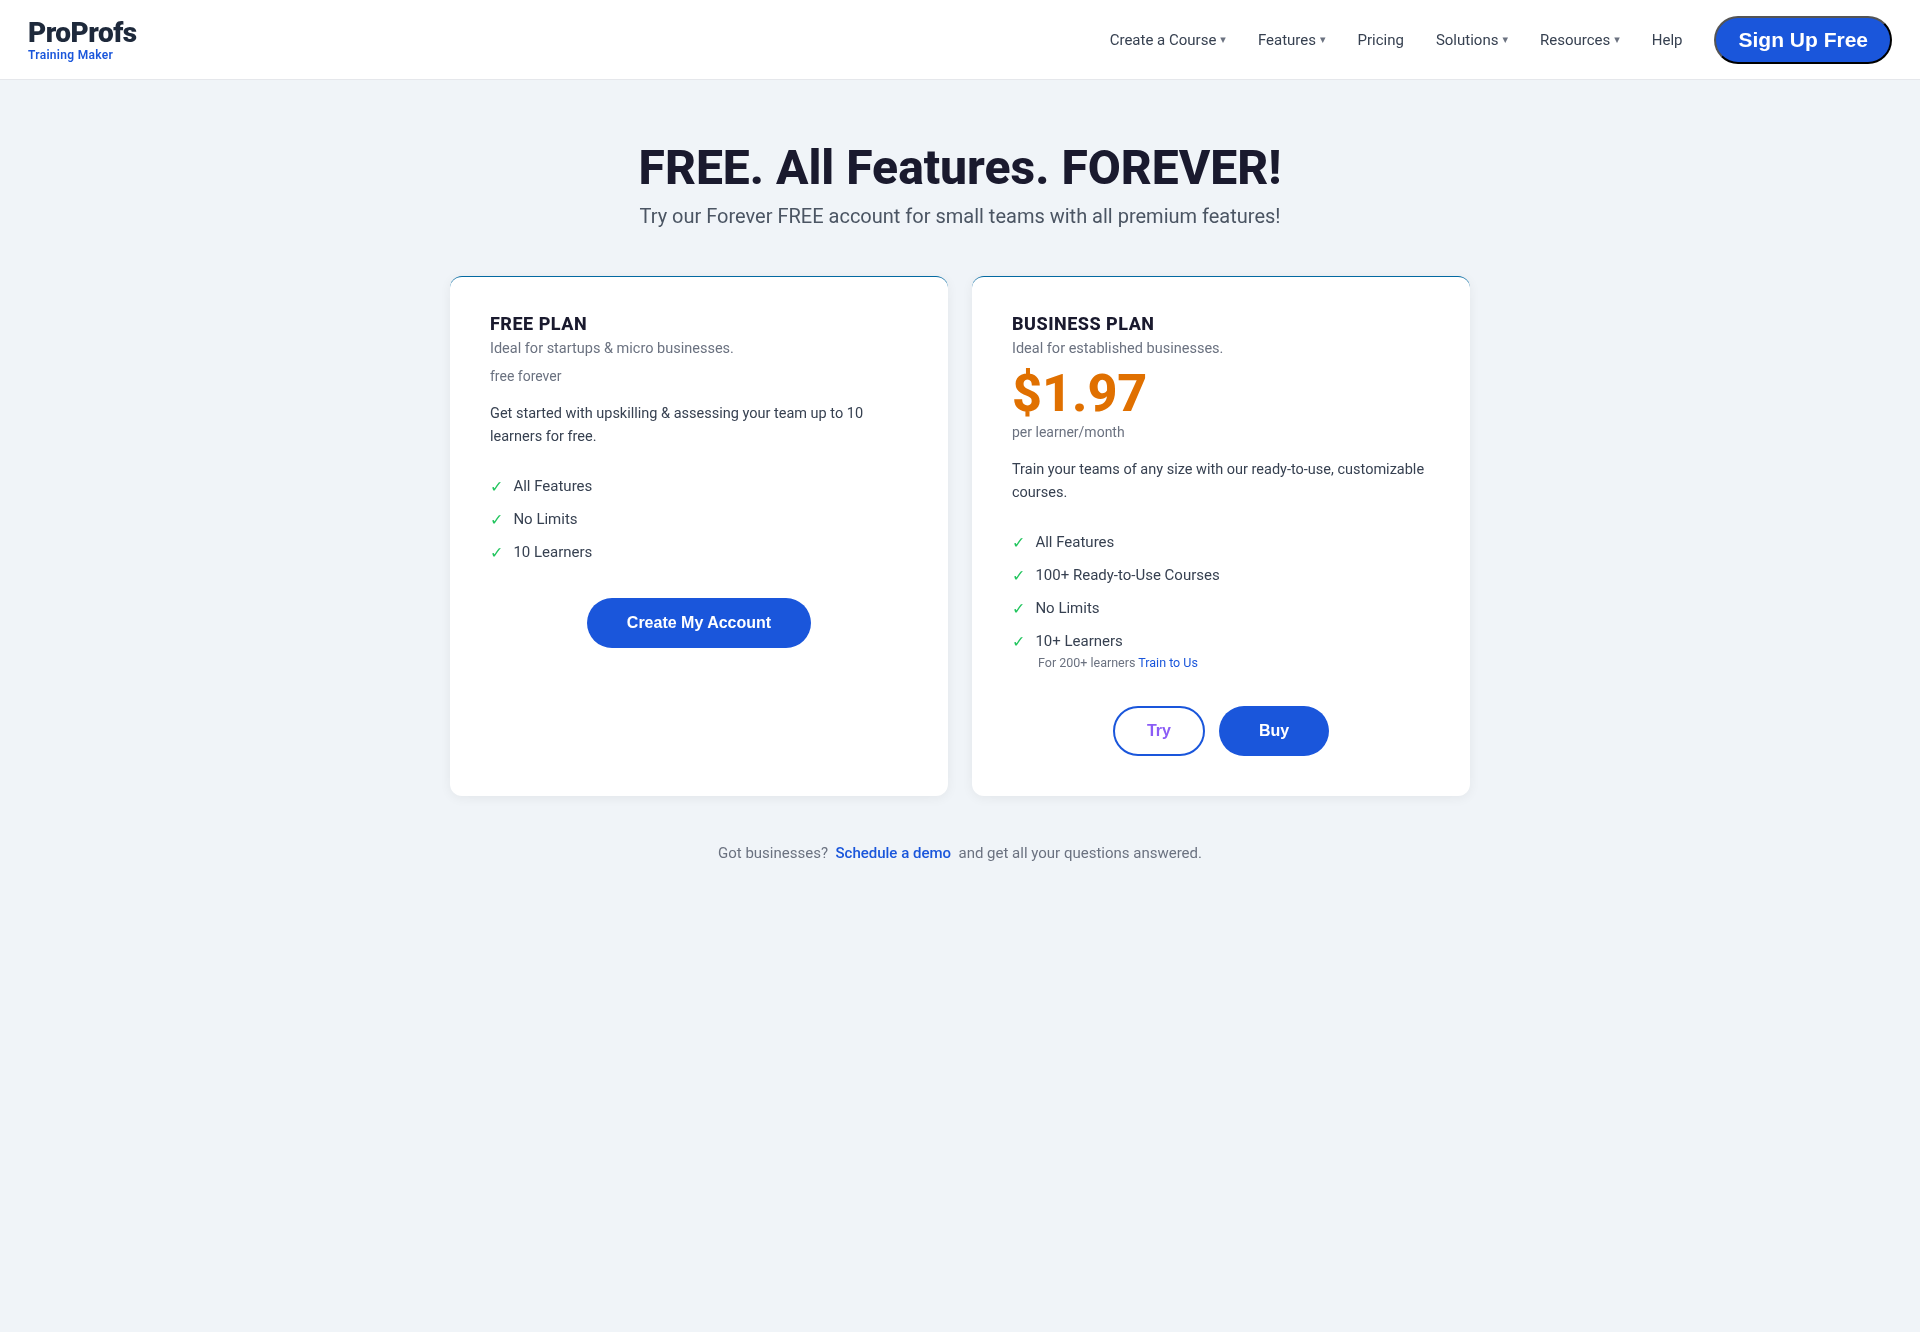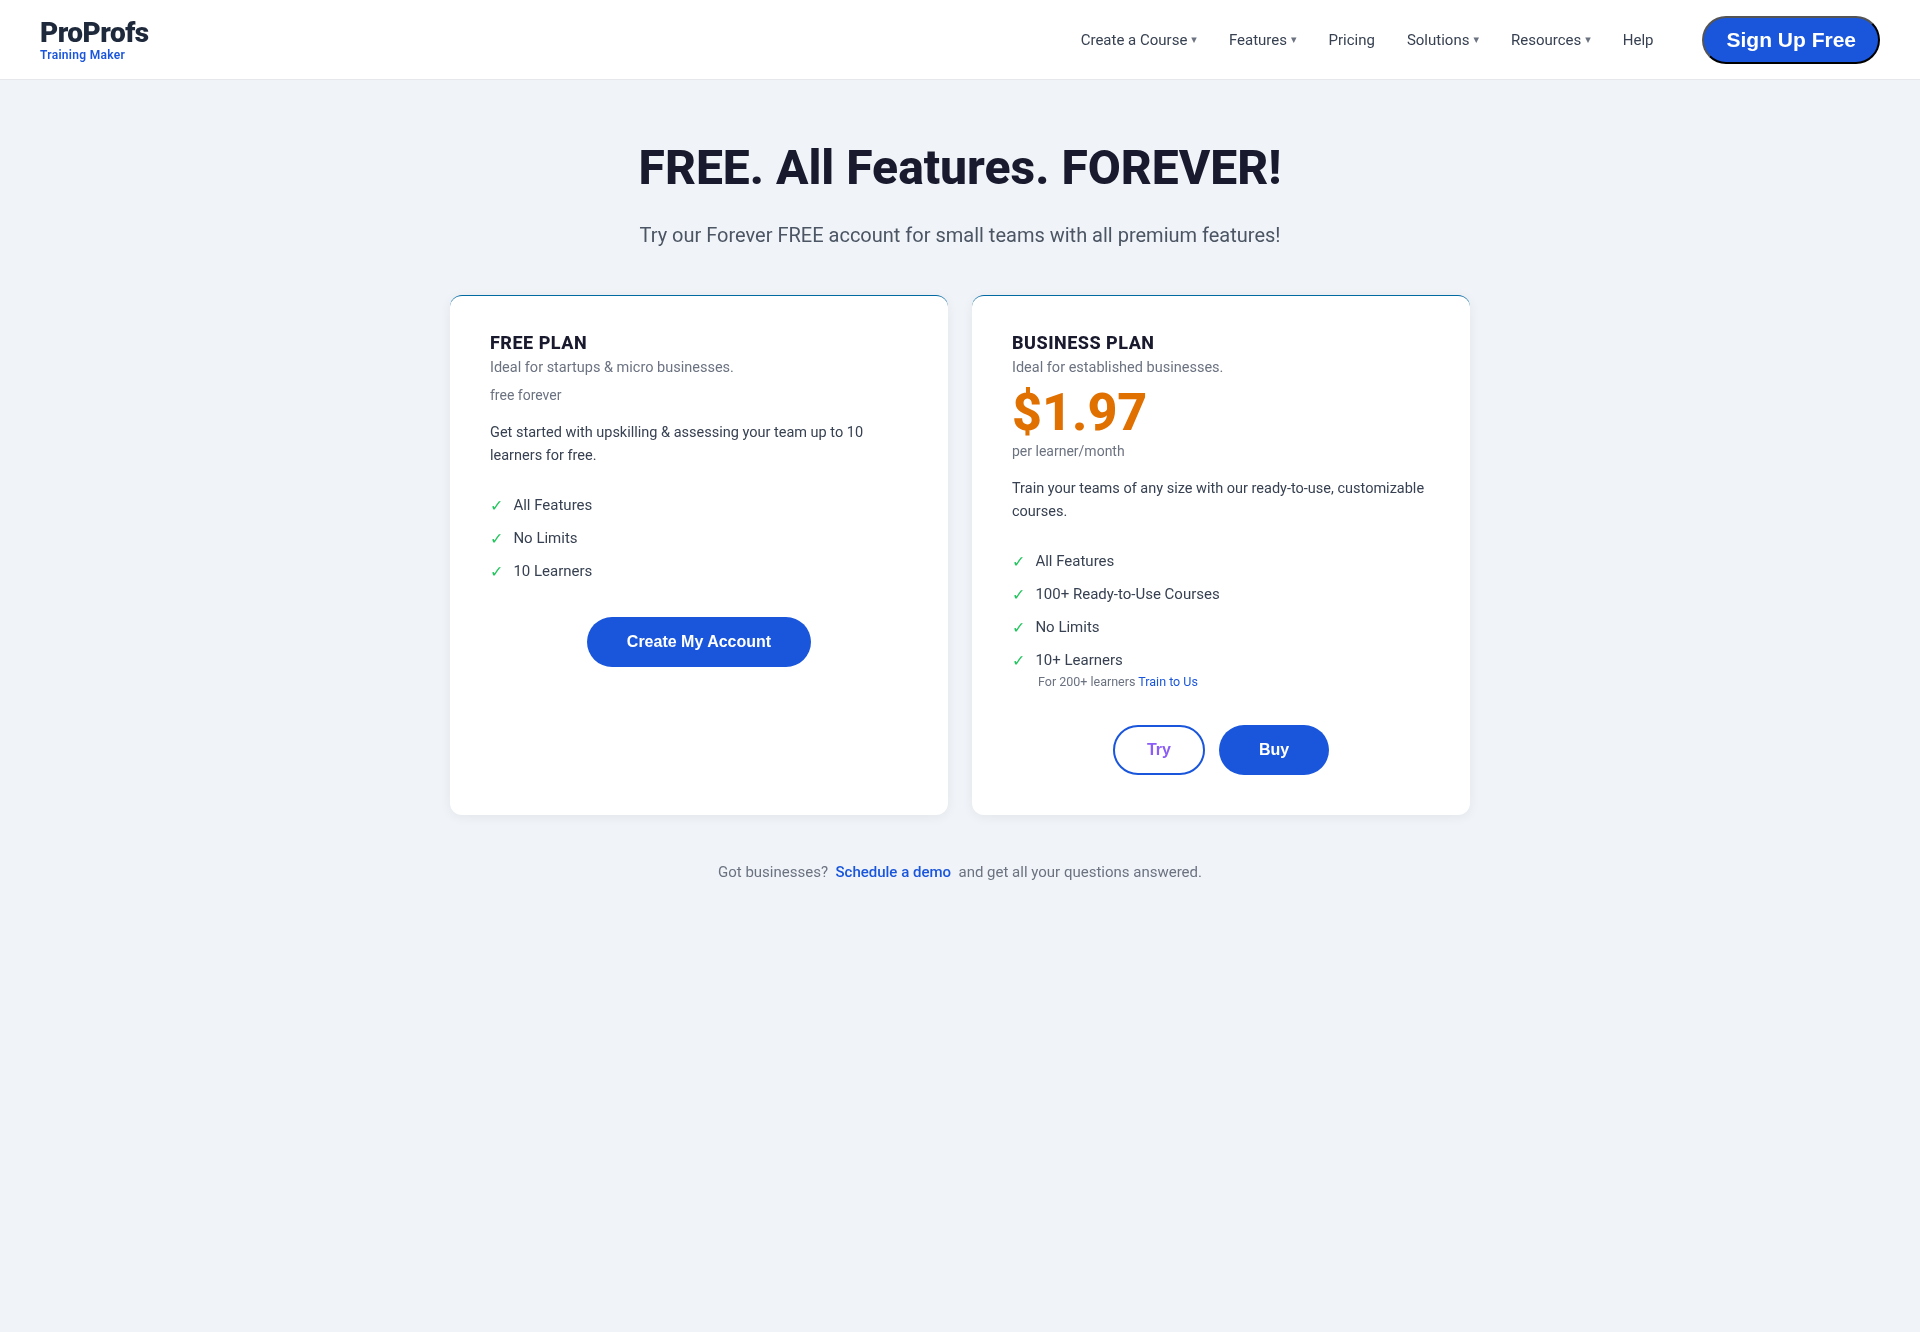--- a/index.html
+++ b/index.html
@@ -7,21 +7,21 @@
       font-family: -apple-system, BlinkMacSystemFont, 'Segoe UI', Roboto, sans-serif;
       background: #f0f4f8;
       min-height: 100vh;
       color: #222;
     }
 
     
     header {
       background: #fff;
       border-bottom: 1px solid #e5e7eb;
-      padding: 0 40px;
+      padding: 0 28px;
       height: 80px;
       display: flex;
       align-items: center;
       justify-content: space-between;
       position: sticky;
       top: 0;
       z-index: 100;
     }
 
     .logo-wrap {
@@ -44,21 +44,21 @@
       font-size: 12px;
       color: #1a56db;
       font-weight: 600;
       letter-spacing: 0.3px;
       margin-top: 2px;
     }
 
     nav {
       display: flex;
       align-items: center;
-      gap: 25px;
+      gap: 8px;
     }
 
     .nav-item {
       display: flex;
       align-items: center;
       gap: 4px;
       padding: 8px 14px;
       font-size: 15px;
       color: #374151;
       cursor: pointer;
@@ -94,21 +94,21 @@
     .hero {
       text-align: center;
       margin-bottom: 48px;
     }
 
     .hero-title {
       font-size: 48px;
       font-weight: 800;
       color: #1a1a2e;
       line-height: 1.15;
-      margin-bottom: 28px;
+      margin-bottom: 9px;
     }
 
     .hero-subtitle {
       font-size: 20px;
       color: #4b5563;
       font-weight: 400;
     }
 
     
     .pricing-grid {

